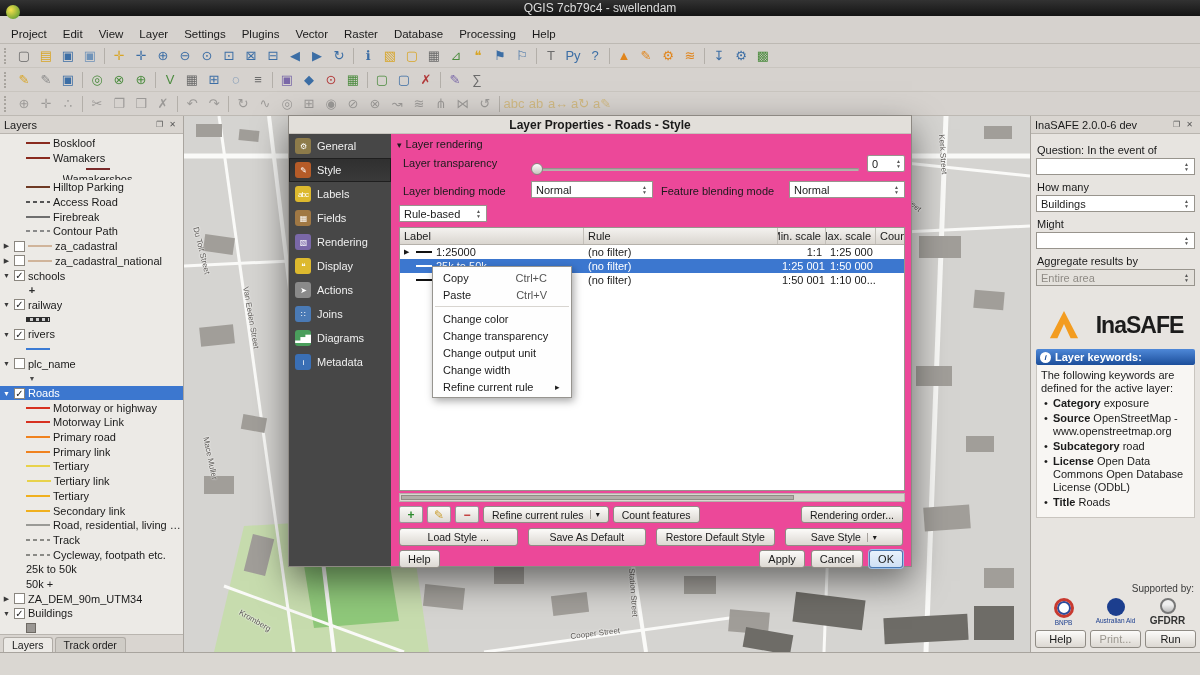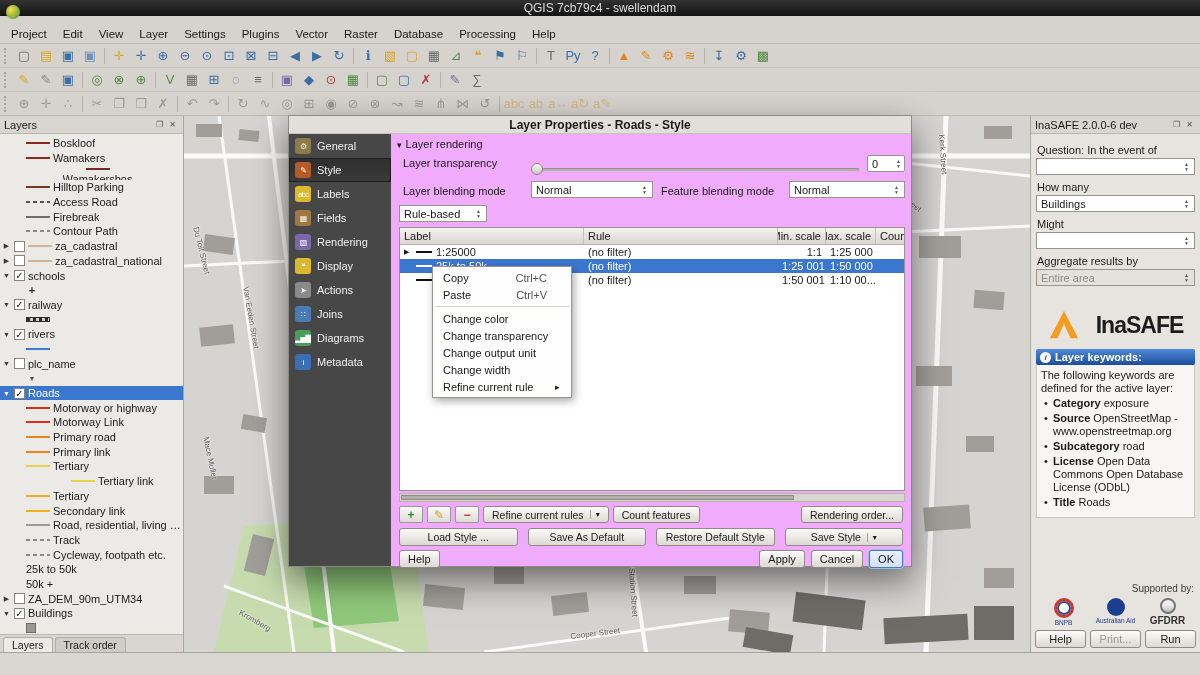--- a/index.html
+++ b/index.html
@@ -87,21 +87,21 @@
 .gfdrr-circle{width:16px;height:16px;border-radius:50%;border:2px solid #777;background:linear-gradient(#eee 40%,#bbb)}
 .logo-label{font-size:6.5px;color:#1c3e8e;margin-top:1px}
 .logo-label.gf{font-size:10px;font-weight:bold;color:#333}
 .is-buttons{position:absolute;left:4px;right:4px;bottom:4px;display:flex;gap:4px}
 .btn{height:18px;border:1px solid #908c85;border-radius:3px;background:linear-gradient(#fcfbf9,#dcd8d2);font-size:11px;display:flex;align-items:center;justify-content:center;padding:0 8px;white-space:nowrap}
 .is-buttons .btn{flex:1;padding:0}
 .btn.disabled{color:#9b978f}
 .btn.default{border-color:#4a7ab5;background:linear-gradient(#eaf2fc,#cfe0f5);box-shadow:0 0 0 1px #9cbde4}
 
 
-#dialog{position:absolute;left:288px;top:115px;width:624px;height:452px;background:#f0abfc;border:1px solid #8d8983;box-shadow:0 14px 32px rgba(0,0,0,.5);z-index:20}
+#dialog{position:absolute;left:288px;top:115px;width:624px;height:452px;background:#ec4899;border:1px solid #8d8983;box-shadow:0 14px 32px rgba(0,0,0,.5);z-index:20}
 .dlg-title{height:18px;line-height:18px;text-align:center;font-weight:bold;font-size:12px;background:#e2dfda;border-bottom:1px solid #c7c3bd}
 #dlg-sidebar{position:absolute;left:0;top:18px;bottom:0;width:102px;background:#474747;overflow:hidden}
 .sbi{height:24px;display:flex;align-items:center;gap:6px;padding:0 6px;color:#f0f0f0;font-size:11px}
 .sbi.selected{background:linear-gradient(#2f2f2f,#3a3a3a);box-shadow:inset 0 0 0 1px #1f1f1f}
 .sbicon{width:16px;height:16px;border-radius:3px;display:flex;align-items:center;justify-content:center;font-size:8px;color:#fff;flex:none;overflow:hidden;letter-spacing:-1px}
 #dlg-content{position:absolute;left:102px;top:18px;right:0;bottom:0;font-size:11px}
 .sec-label{position:absolute;left:6px;top:4px;display:flex;align-items:center;gap:4px}
 .sec-arrow::before{content:"▾";font-size:9px}
 .fld-label{position:absolute}
 #transp-label{left:12px;top:23px}
@@ -703,21 +703,21 @@
           <span class="llabel">Primary link</span>
         </div>
 
         <div class="lrow" style="padding-left: 14px;">
           <span class="exp"></span>
 
           <span class="licon line" style="color: rgb(232, 210, 74);"></span>
           <span class="llabel">Tertiary</span>
         </div>
 
-        <div class="lrow" style="padding-left: 15px; margin-left: 44px;">
+        <div class="lrow" style="padding-left: 15px;">
           <span class="exp"></span>
 
           <span class="licon line" style="color: rgb(232, 210, 74);"></span>
           <span class="llabel">Tertiary link</span>
         </div>
 
         <div class="lrow" style="padding-left: 14px;">
           <span class="exp"></span>
 
           <span class="licon line" style="color: rgb(240, 176, 30);"></span>

